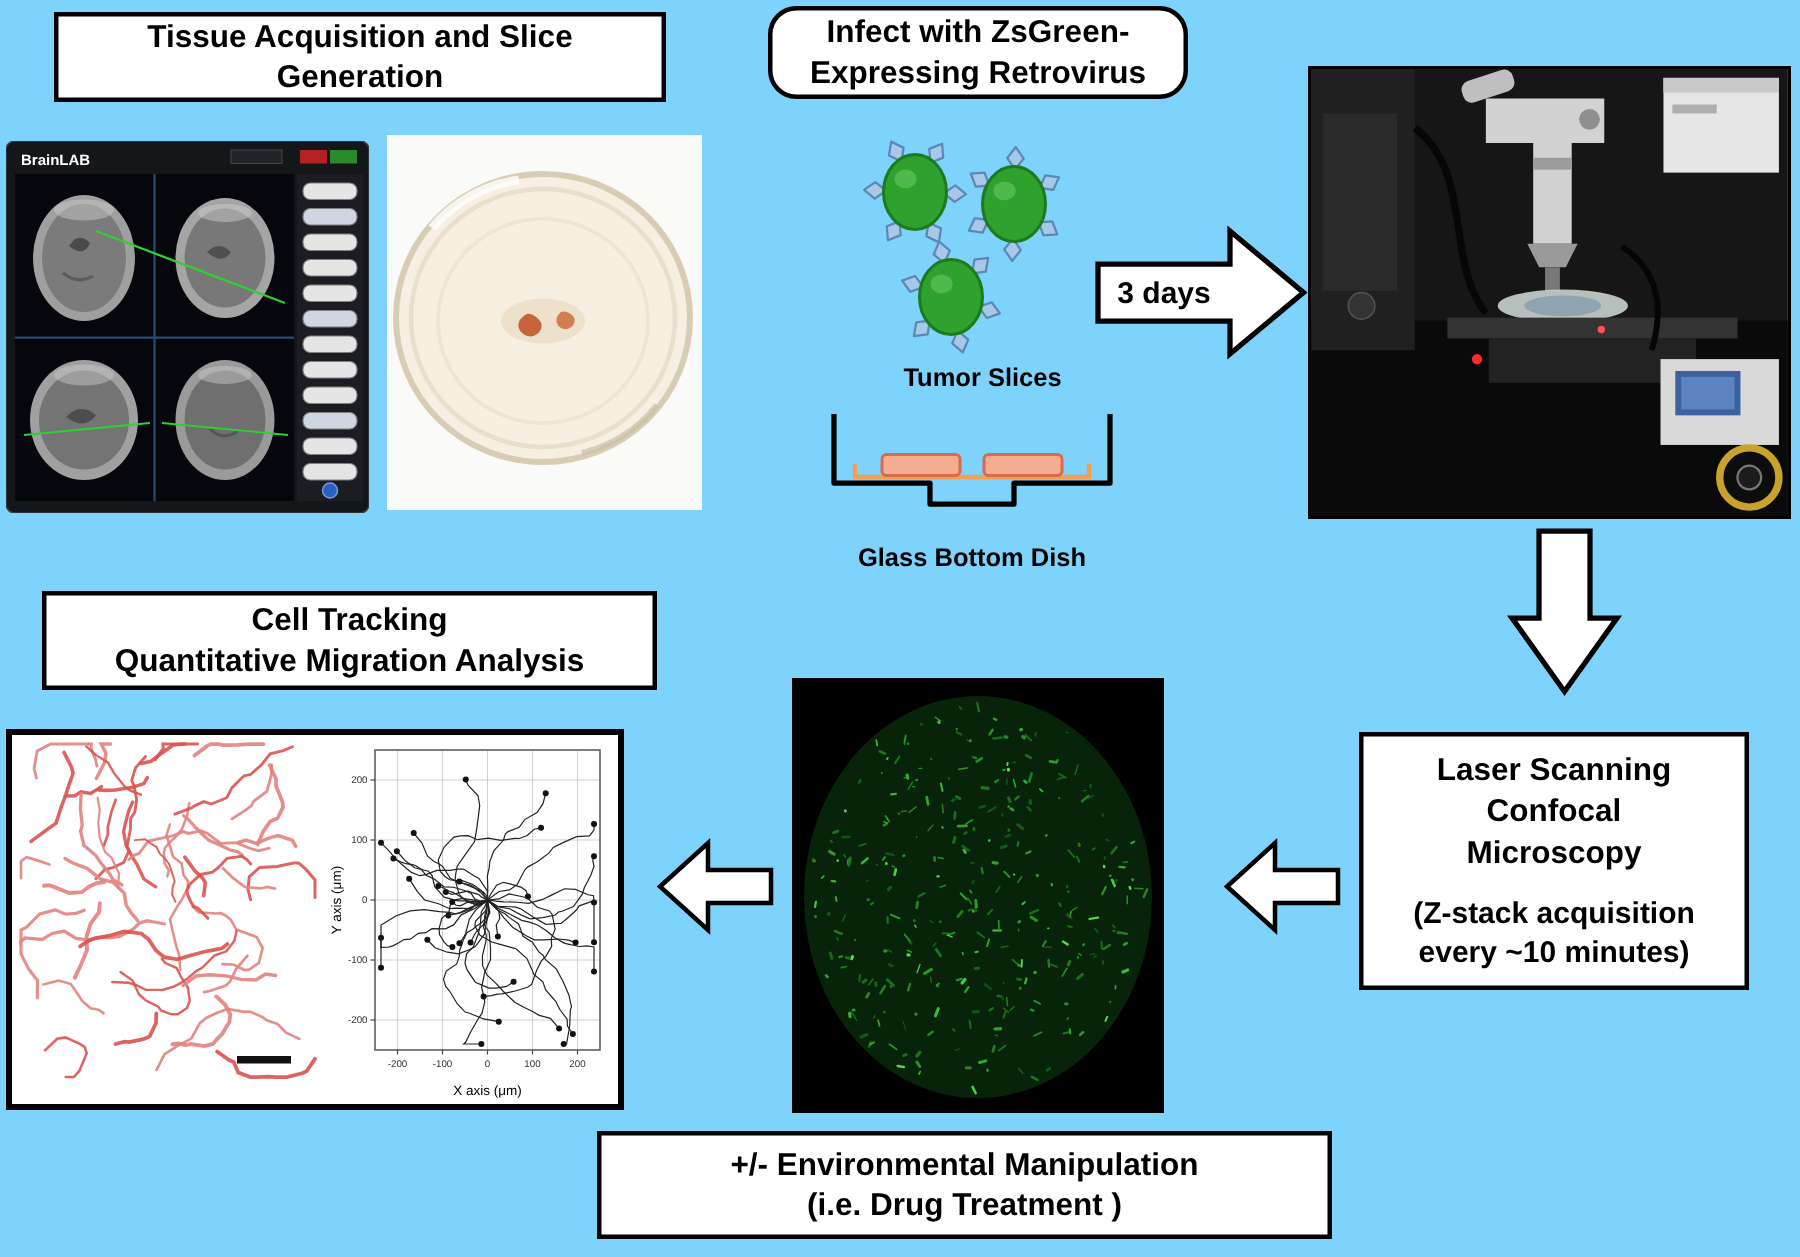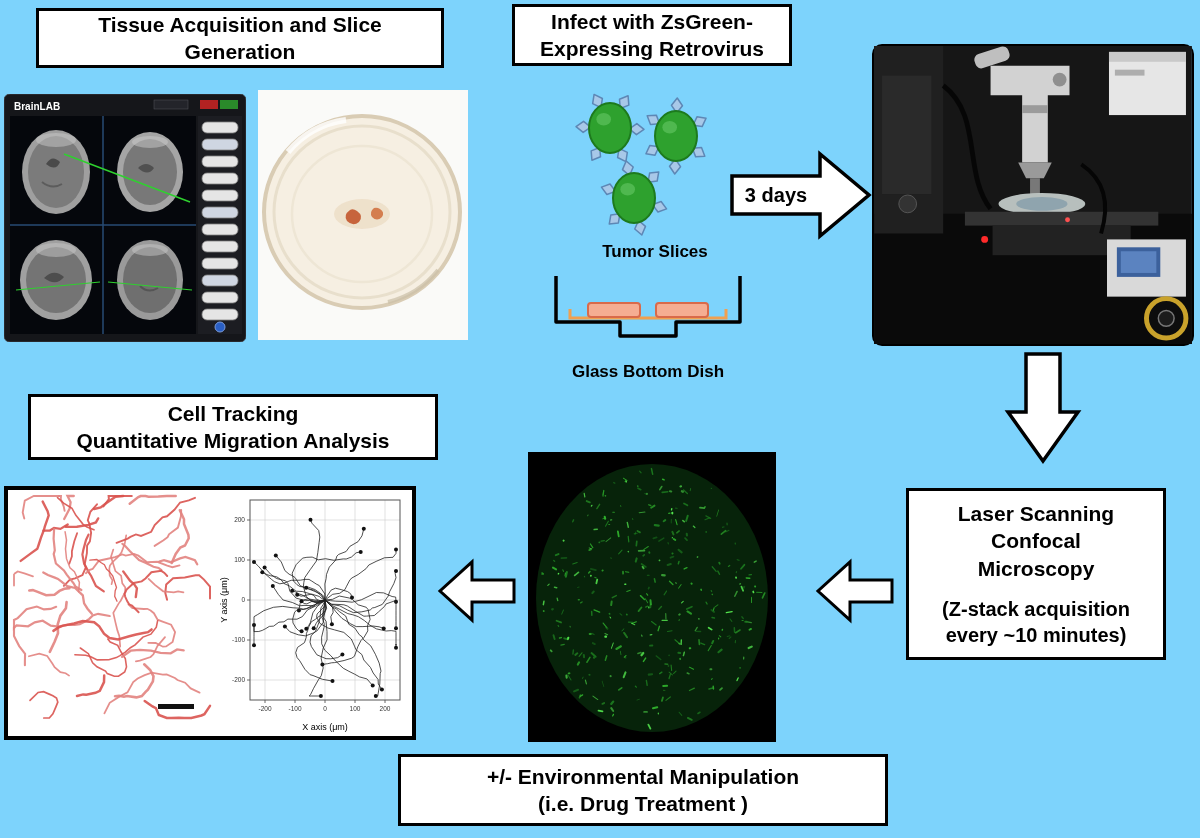--- a/index.html
+++ b/index.html
@@ -7,21 +7,21 @@
   .canvas {
     position:relative; width:1200px; height:838px; background:#7dd3fc;
     font-family:"Liberation Sans", sans-serif; color:#000; overflow:hidden;
   }
   .label-box {
     position:absolute; border:3px solid #000; background:#fff;
     display:flex; flex-direction:column; align-items:center; justify-content:center;
     text-align:center; font-weight:700; font-size:21px; line-height:1.3;
   }
   .caption { position:absolute; font-weight:700; font-size:17px; text-align:center; }
-  .img-frame { position:absolute;border-radius:10px; }
+  .img-frame { position:absolute; }
   svg { display:block; }
   .spacer14 { height:14px; }
   .analysis-frame { position:absolute; border:4px solid #000; background:#fff; }
 </style>
 </head>
 <body>
 
 <div class="canvas">
 
   <div class="label-box" style="left:36px; top:8px; width:408px; height:60px;">
@@ -98,21 +98,21 @@
       <ellipse cx="104" cy="122" rx="88" ry="86" fill="none" stroke="#e8dfcc" stroke-width="3"></ellipse>
       <ellipse cx="104" cy="124" rx="70" ry="68" fill="none" stroke="#eee6d5" stroke-width="2.5"></ellipse>
       <path d="M30,62 a90,88 0 0,1 58,-32" stroke="#ffffff" stroke-width="6" fill="none" opacity="0.8"></path>
       <path d="M180,180 a92,90 0 0,1 -50,32" stroke="#cbbfa6" stroke-width="4" fill="none" opacity="0.7"></path>
       <ellipse cx="104" cy="124" rx="28" ry="15" fill="#e9d7bd" opacity="0.6"></ellipse>
       <path d="M92,120 q-7,5 -3,11 q6,6 12,1 q5,-6 -2,-11 q-4,-3 -7,-1 z" fill="#c2562c" opacity="0.9"></path>
       <path d="M116,118 q-5,4 -2,9 q5,5 10,0 q3,-5 -2,-8 q-3,-2 -6,-1 z" fill="#cf6c3a" opacity="0.85"></path>
     </svg>
   </div>
 
-  <div class="label-box" style="left:512px; top:4px; width:280px; height:62px;">
+  <div class="label-box" style="left:512px; top:4px; width:280px; height:62px;border-radius:19px;">
     <span>Infect with ZsGreen-</span>
     <span>Expressing Retrovirus</span>
   </div>
 
   <div class="img-frame" style="left:548px; top:80px; width:220px; height:162px;">
     <svg id="virus-svg" viewBox="0 0 220 162" width="220" height="162">
         <polygon points="81.30693972103259,48.84555544714223 88.43977985491365,54.61756206115235 95.97701607221057,49.397004651800216 88.84417593832951,43.6249980377901" fill="#a8c8e8" stroke="#5d87b5" stroke-width="1.5" stroke-linejoin="round"></polygon>
         <polygon points="71.03836096258817,68.32789708993906 69.61117074053222,77.52959154961044 77.90601825714275,81.58522127902975 79.33320847919872,72.38352681935837" fill="#a8c8e8" stroke="#5d87b5" stroke-width="1.5" stroke-linejoin="round"></polygon>
         <polygon points="51.73142124155558,67.48234164279683 43.17139088561856,70.91202948845809 43.92900218493218,80.18821662722954 52.48903254086921,76.75852878156827" fill="#a8c8e8" stroke="#5d87b5" stroke-width="1.5" stroke-linejoin="round"></polygon>
         <polygon points="42.6930602789674,47.15444455285777 35.56022014508634,41.38243793884765 28.022983927789426,46.60299534819979 35.155824061670494,52.3750019622099" fill="#a8c8e8" stroke="#5d87b5" stroke-width="1.5" stroke-linejoin="round"></polygon>

